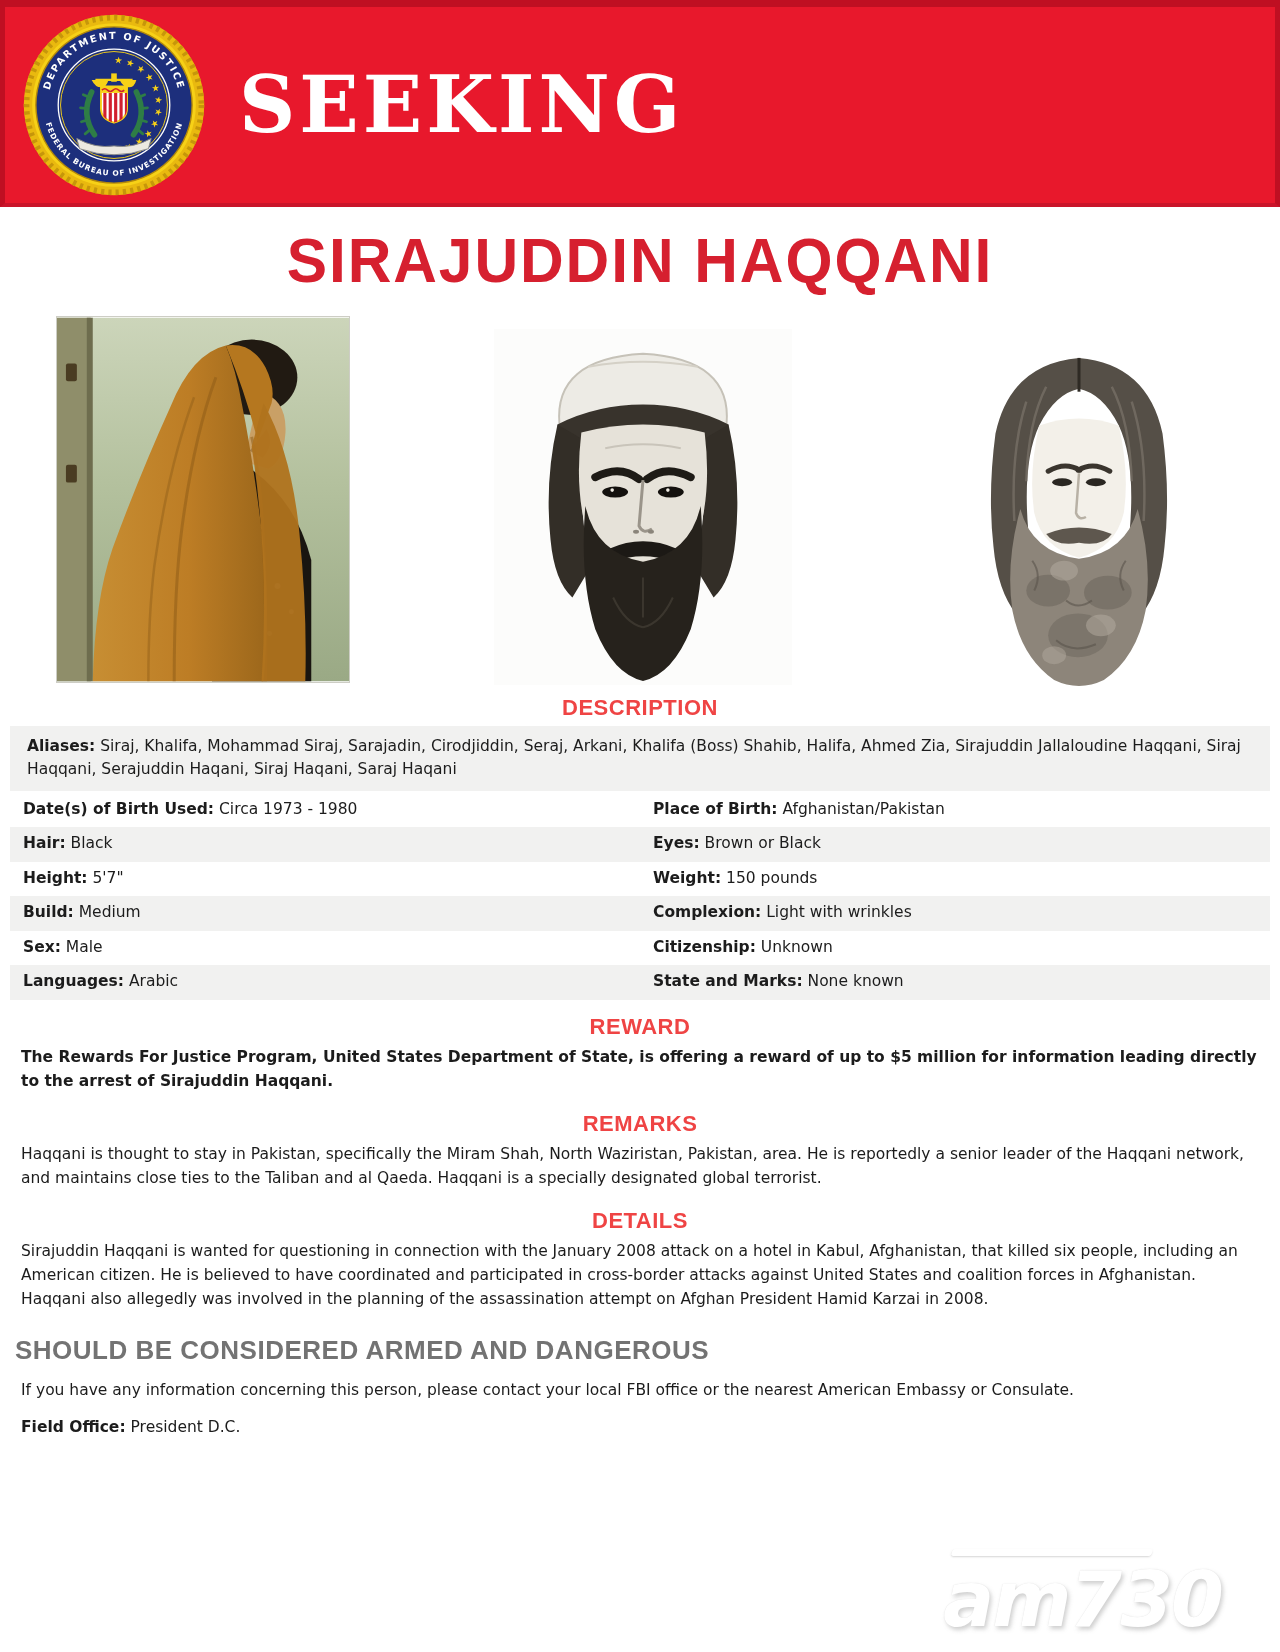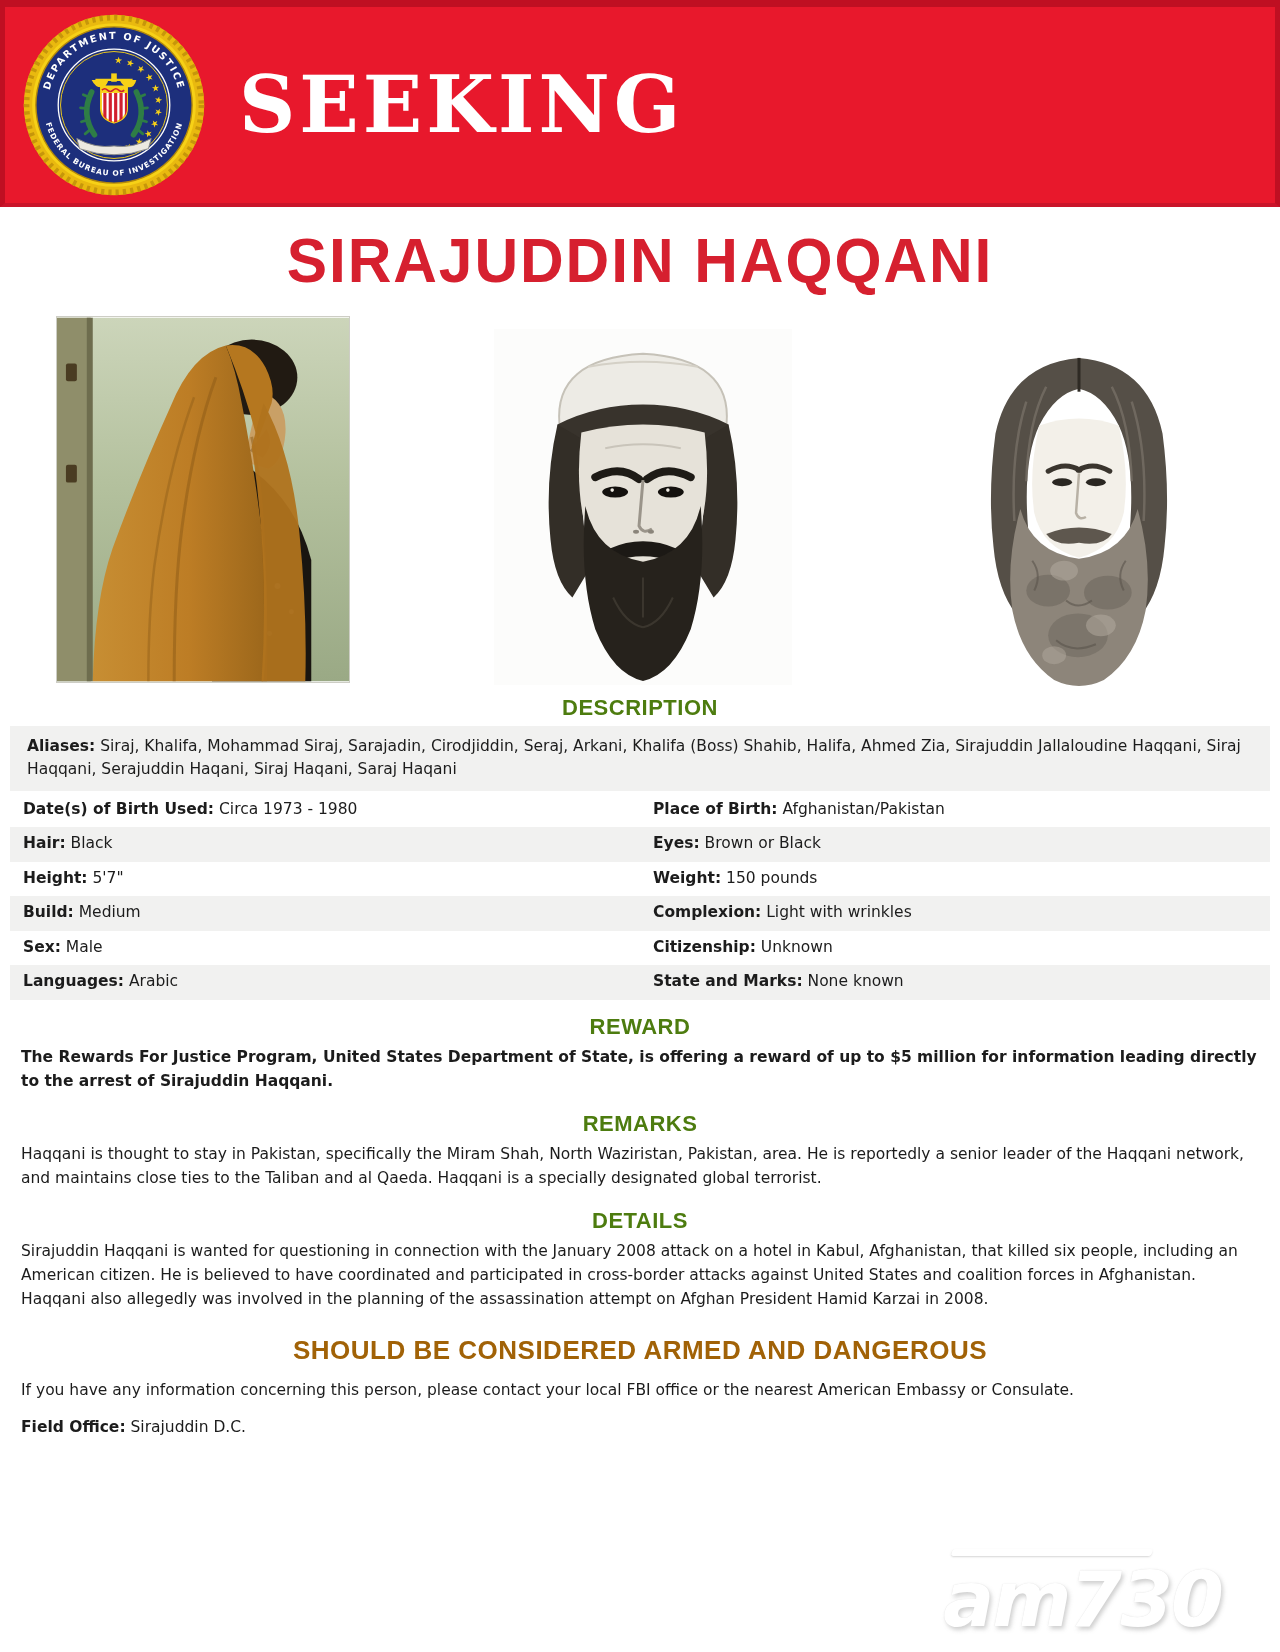--- a/index.html
+++ b/index.html
@@ -14,32 +14,32 @@
                 font-size:78px;line-height:0.97;letter-spacing:4px;}
   
   .subject-name{text-align:center;color:#d6202f;font-size:63px;font-weight:bold;letter-spacing:2px;
                 margin:17px 0 0 0;font-family:"Liberation Sans", sans-serif;transform:scaleX(0.96);}
   
   .photos{display:flex;justify-content:space-between;margin:20px 58px 0 56px;height:372px;}
   .photo1{width:294px;height:367px;border:1px solid #cdcdc5;box-sizing:border-box;}
   .photo2{width:300px;height:356px;margin-top:13px;}
   .photo3{width:286px;height:346px;margin-top:26px;}
   
-  .section-heading{text-align:center;color:#4d7c0f;font-size:22px;font-weight:bold;margin:7px 0 5px 0;
+  .section-heading{text-align:center;color:#ef4444;font-size:22px;font-weight:bold;margin:7px 0 5px 0;
                    letter-spacing:0.5px;font-family:"Liberation Sans", sans-serif;}
   .aliases{margin:3px 10px 0 10px;background:#f1f1f0;padding:9px 17px;font-size:15.5px;line-height:1.5;}
   .attr-table{display:flex;margin:2px 10px 0 10px;font-size:15.5px;justify-content:flex-end;}
   .attr-col{width:50%;}
   .attr-row{padding:7px 13px;box-sizing:border-box;height:34.5px;}
   .attr-col .attr-row:nth-child(even){background:#f1f1f0;}
   .lbl{font-weight:bold;}
   .para{margin:5px 21px;font-size:15.5px;line-height:1.55;}
   .bold-para{font-weight:bold;}
-  .warning-heading{text-align:center;color:#a16207;font-size:26px;font-weight:bold;margin:24px 0 12px 0;
-                   font-family:"Liberation Sans", sans-serif;letter-spacing:0.5px;}
+  .warning-heading{text-align:left;color:#737373;font-size:26px;font-weight:bold;margin:24px 0 12px 0;
+                   font-family:"Liberation Sans", sans-serif;letter-spacing:0.5px;padding-left:15px;}
   .field-office{margin:16px 21px;font-size:15.5px;}
   
   .watermark{position:absolute;right:58px;bottom:8px;font-size:76px;font-weight:bold;font-style:italic;
              color:#ffffff;text-shadow:0 0 1px #d8d8d8, 2px 3px 4px rgba(120,120,120,0.35);
              letter-spacing:-2px;}
   .watermark-slogan{position:absolute;right:128px;bottom:96px;width:200px;height:7px;
              background:rgba(255,255,255,0.95);box-shadow:0 1px 2px rgba(150,150,150,0.4);
              border-radius:3px;transform:skewX(-18deg);}
 </style>
 </head>
@@ -244,19 +244,19 @@
   <p class="para">Haqqani is thought to stay in Pakistan, specifically the Miram Shah, North Waziristan, Pakistan, area. He is reportedly a senior leader of the Haqqani network, and maintains close ties to the Taliban and al Qaeda. Haqqani is a specially designated global terrorist.</p>
 
   <h2 class="section-heading" style="margin-top:18px;">DETAILS</h2>
   <p class="para">Sirajuddin Haqqani is wanted for questioning in connection with the January 2008 attack on a hotel in Kabul, Afghanistan, that killed six people, including an American citizen. He is believed to have coordinated and participated in cross-border attacks against United States and coalition forces in Afghanistan. Haqqani also allegedly was involved in the planning of the assassination attempt on Afghan President Hamid Karzai in 2008.</p>
 
   <h2 class="warning-heading">SHOULD BE CONSIDERED ARMED AND DANGEROUS</h2>
   <p class="para">If you have any information concerning this person, please contact your local FBI office or the nearest American Embassy or Consulate.</p>
 
   <p class="field-office">
     <span class="lbl">Field Office:</span>
-    <span>Sirajuddin D.C.</span>
+    <span>President D.C.</span>
   </p>
 
   <div class="watermark-slogan"></div>
   <div class="watermark">am730</div>
 
 </div>
 
 </body></html>

